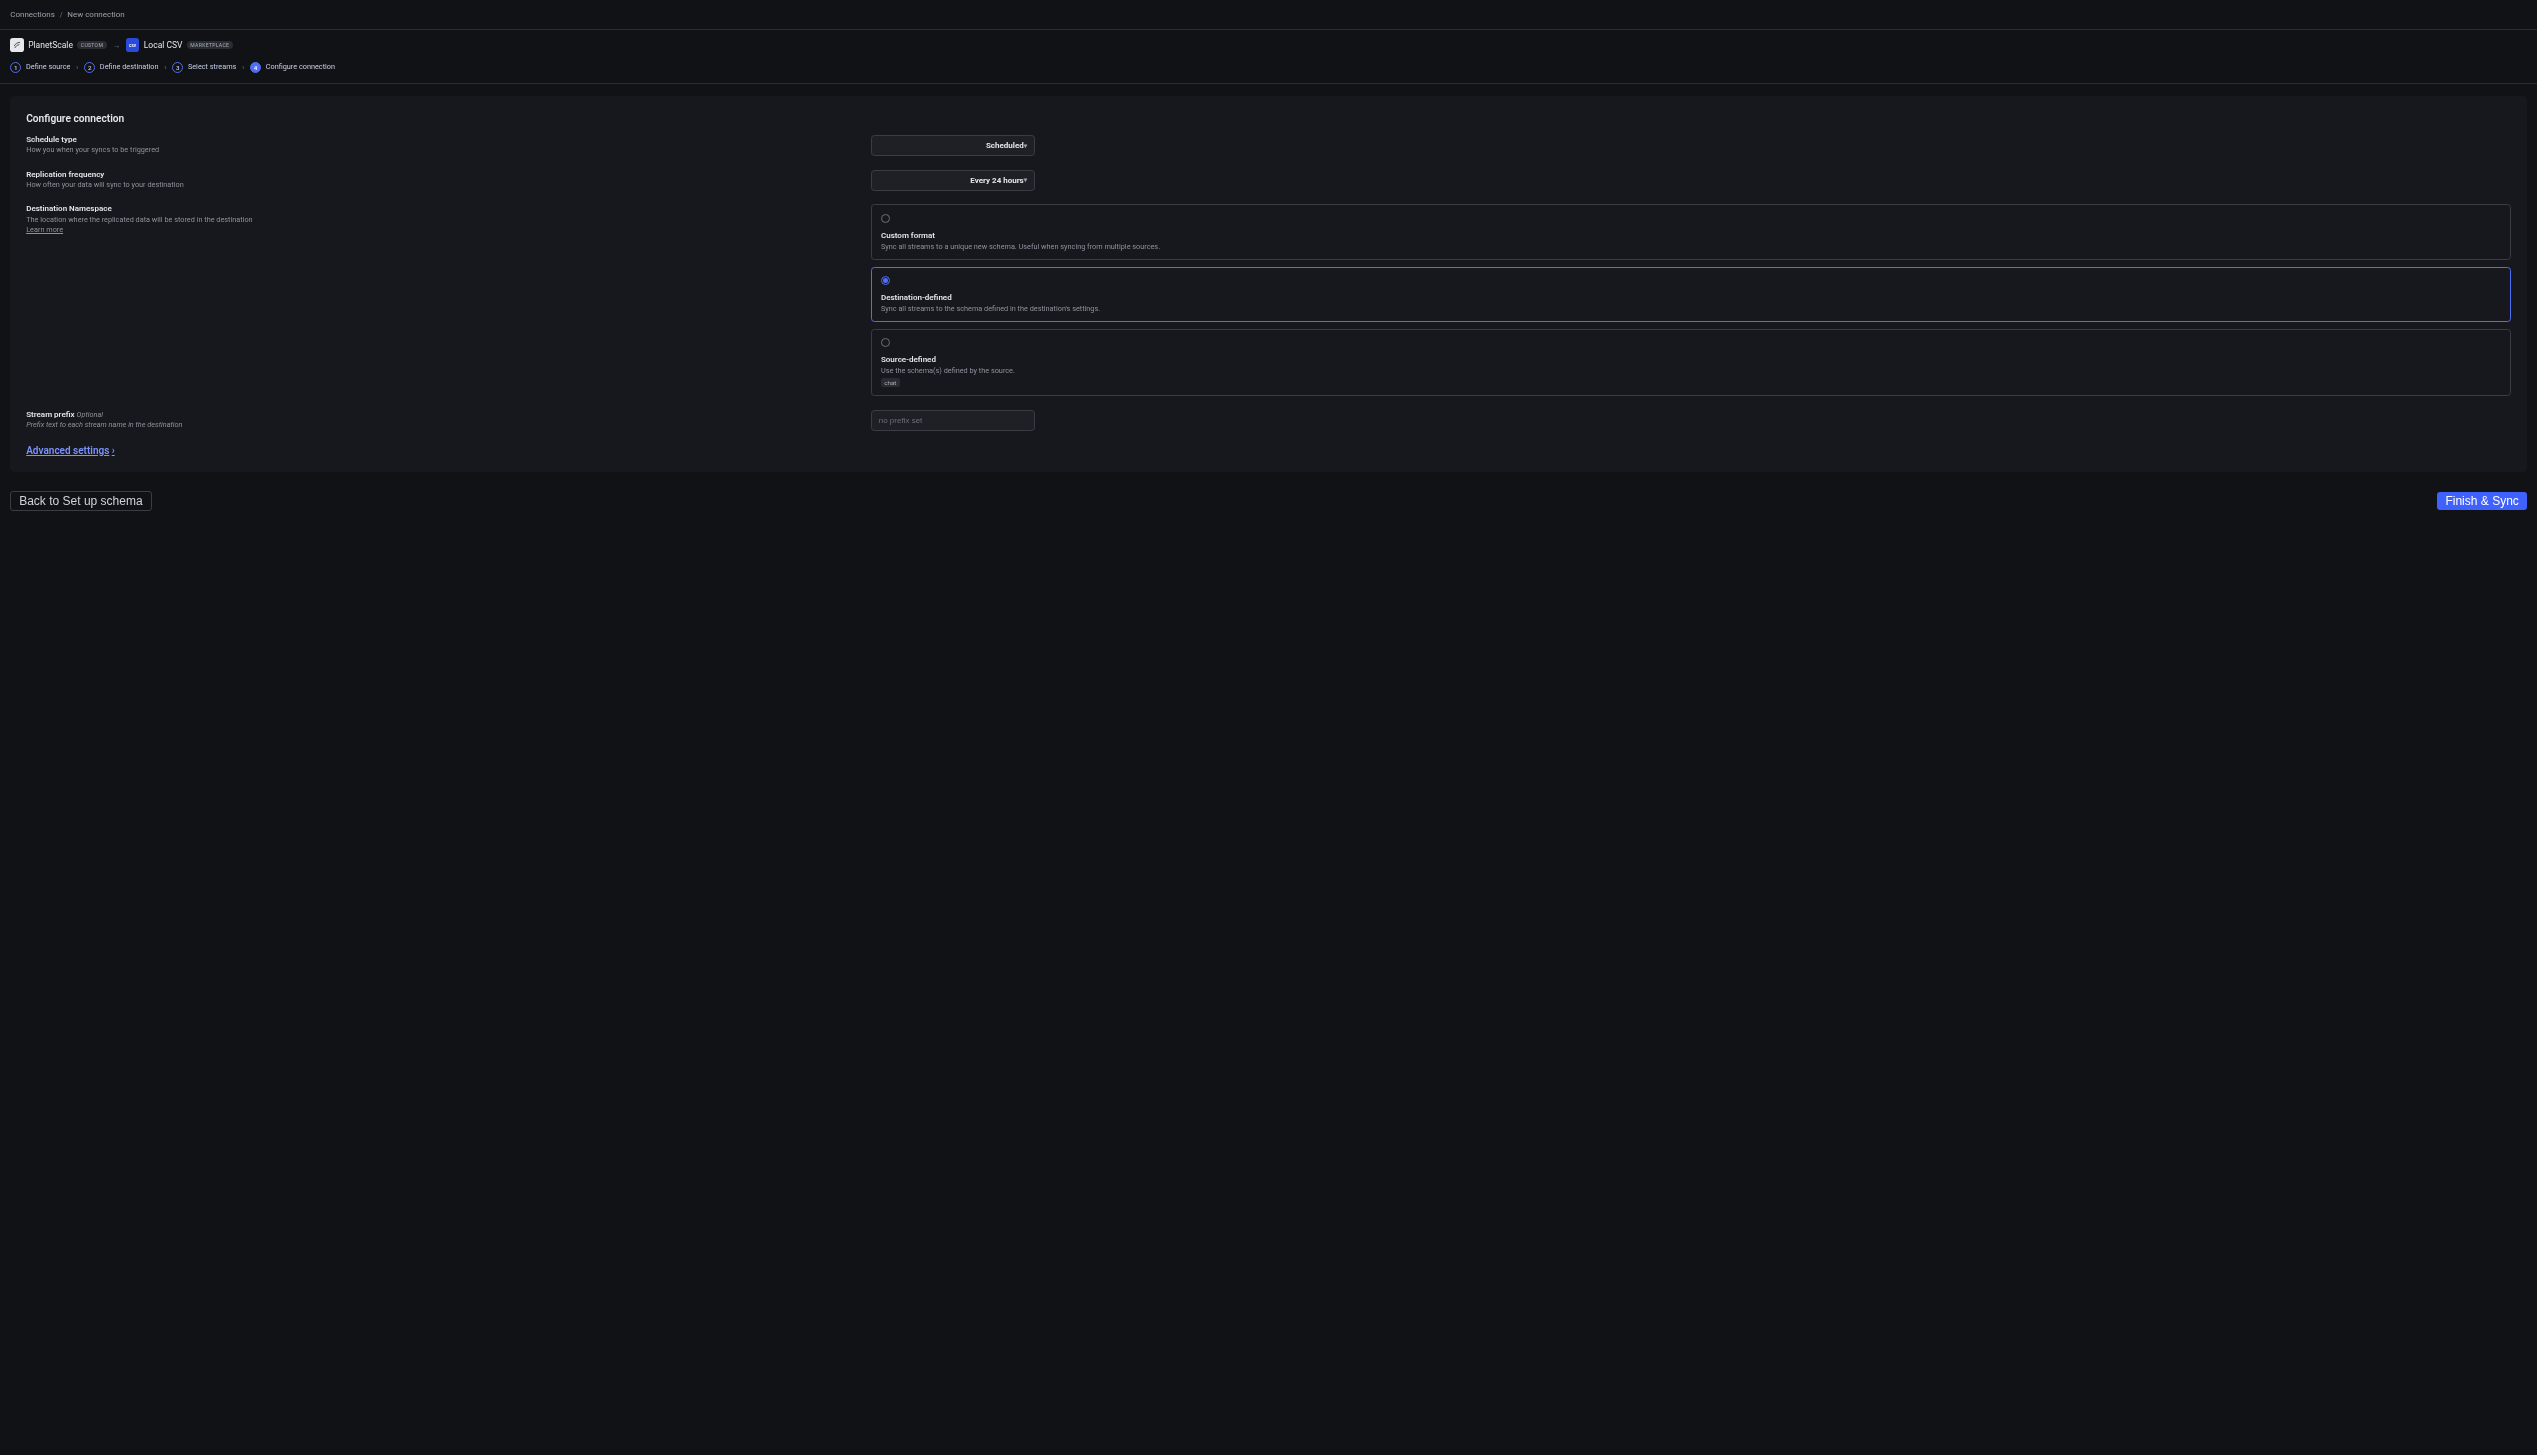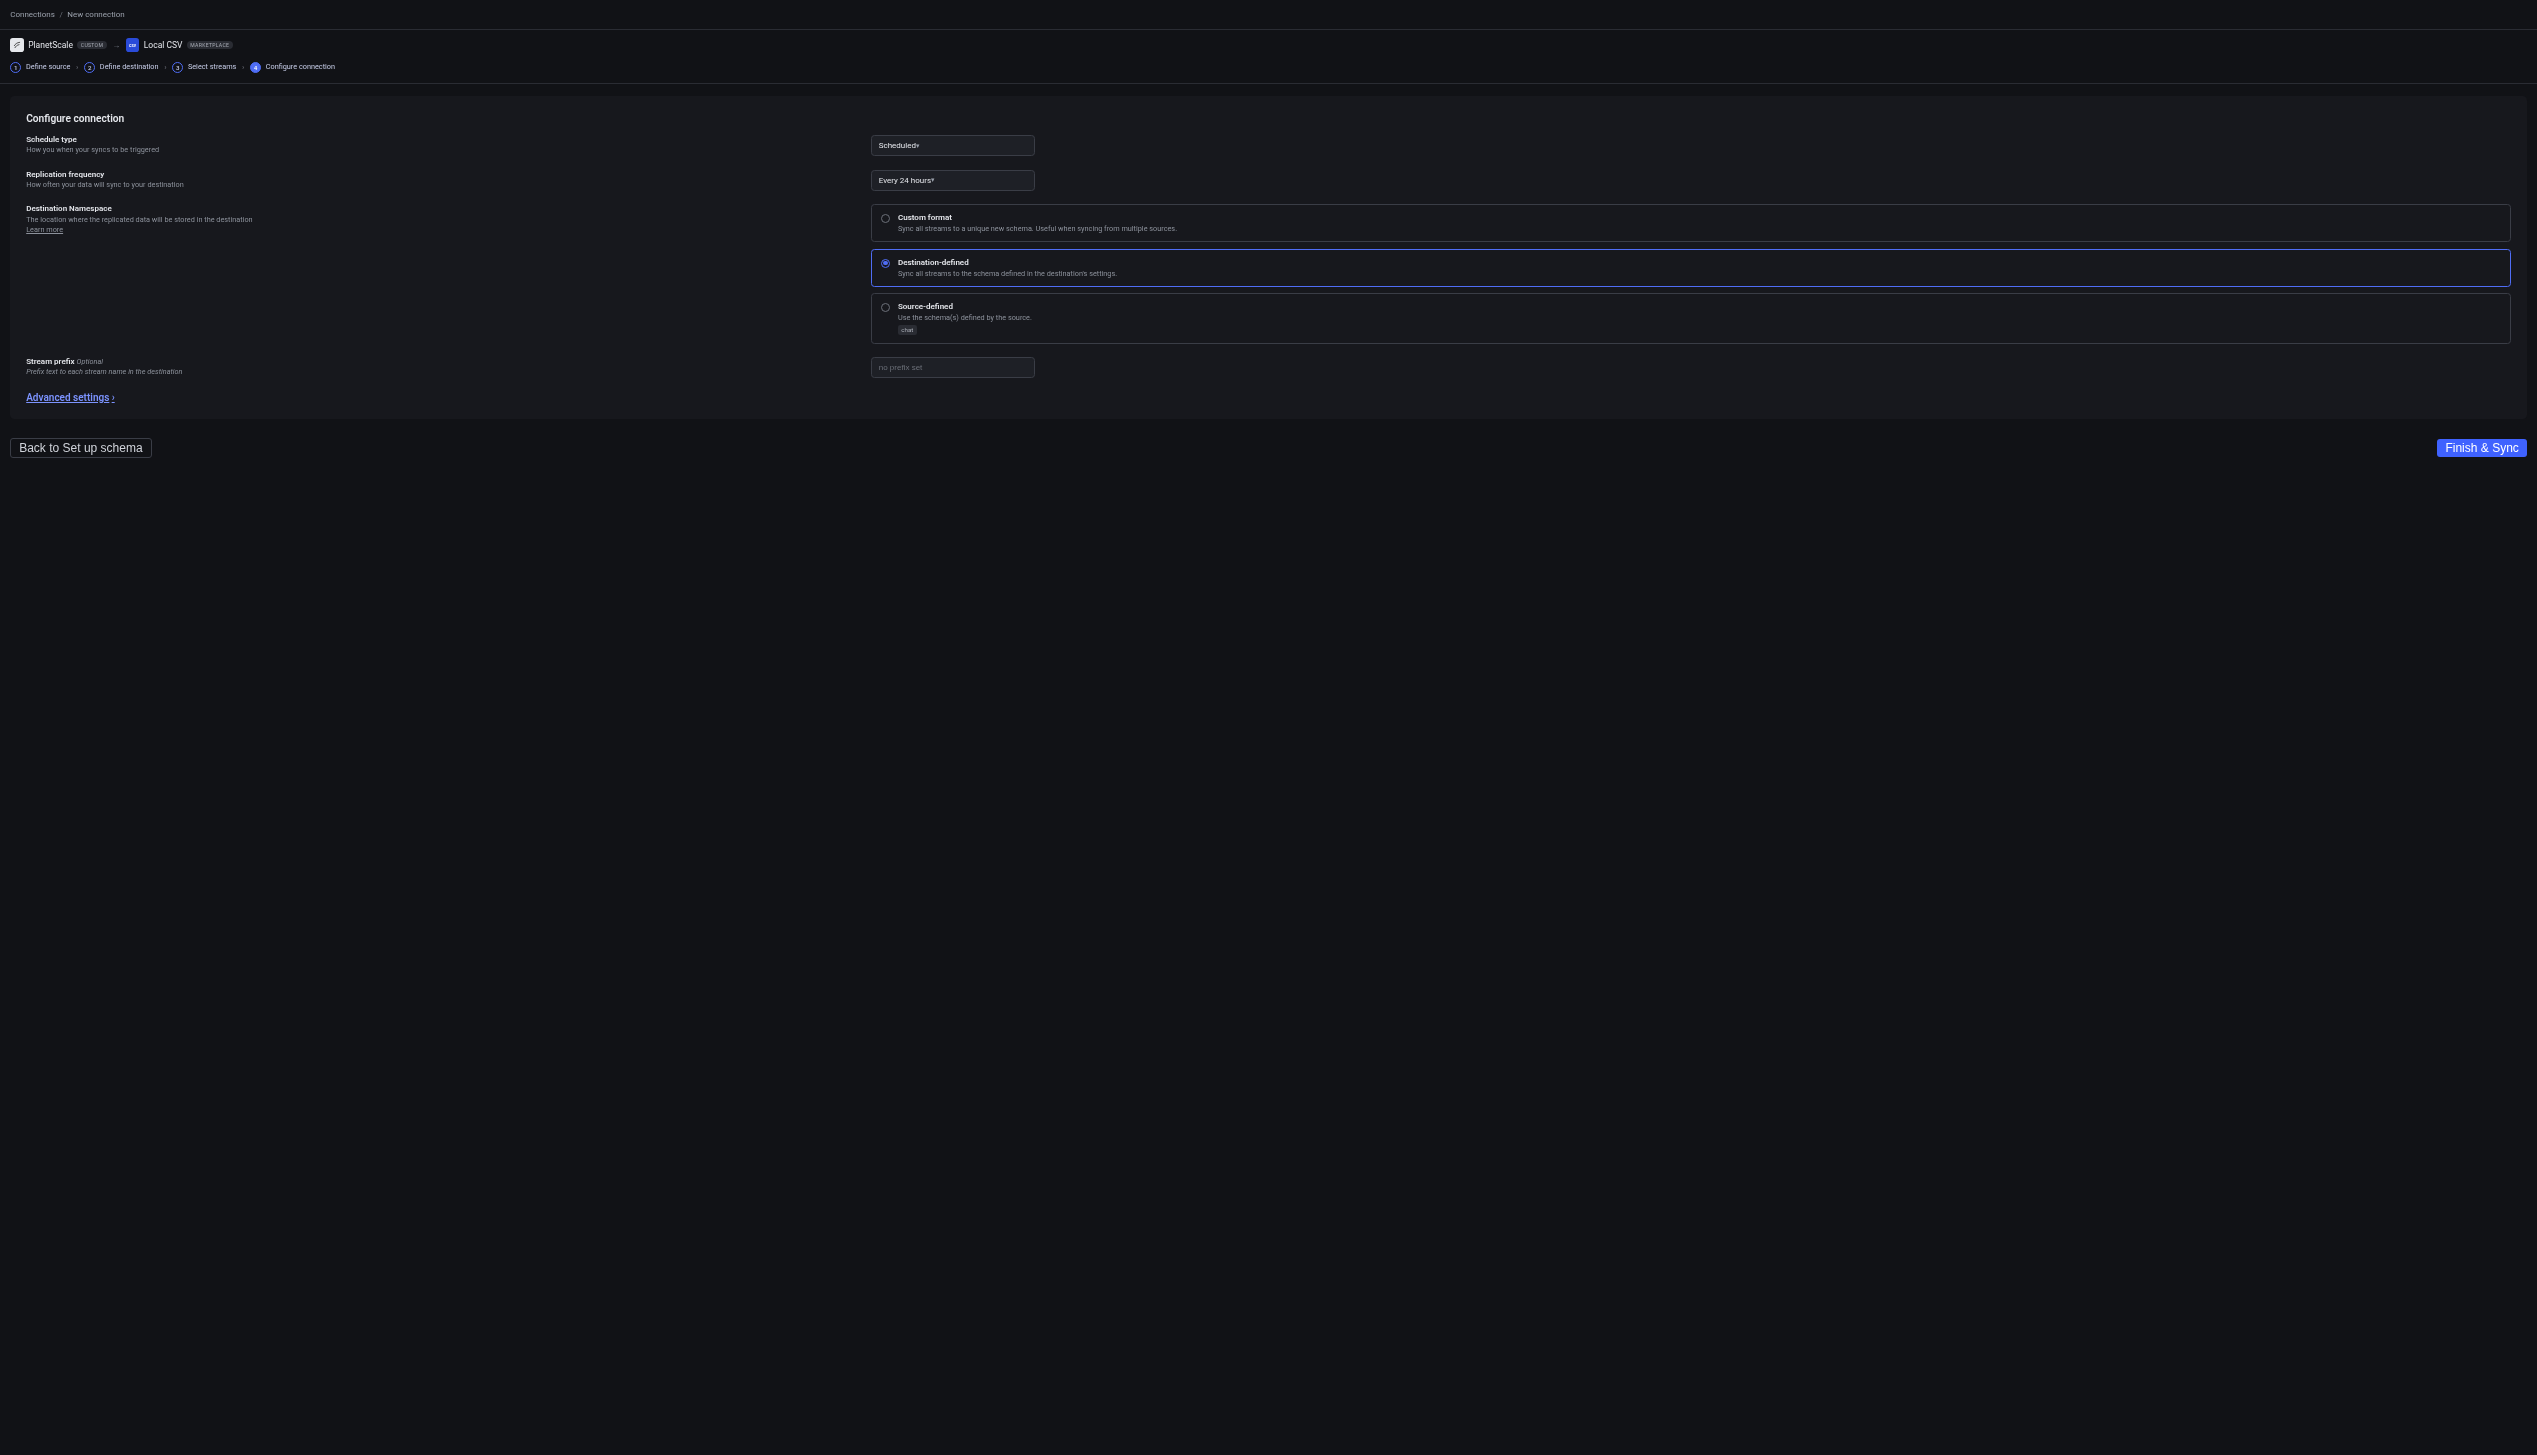--- a/index.html
+++ b/index.html
@@ -98,32 +98,34 @@
   .field-control-col { flex: 1; }
 
   .text-input, .select {
     width: 164px; max-width: 100%;
     background: #1e2026; border: 0.6px solid #3a3d46; color: #e4e6eb;
     border-radius: 3.4px; padding: 5.1px 6.8px; font-size: 8px;
     outline: none;
   }
   .text-input::placeholder { color: #6b6f78; }
   .select {
-    display: flex; justify-content: flex-start; align-items: center;
+    display: flex; justify-content: flex-end; align-items: center;
     cursor: pointer;
+    font-weight: bold;
   }
   .select .chev { color: #9aa0ab; font-size: 6.8px; }
 
   
   .radio-group { display: flex; flex-direction: column; gap: 6.8px; }
   .radio-card {
     border: 0.6px solid #3a3d46; border-radius: 3.4px;
     padding: 8px 9px; display: flex; gap: 8px;
     align-items: flex-start; cursor: pointer;
     background: #17181d;
+    flex-direction: column;
   }
   .radio-card.selected { border-color: #4f6df5; }
   .radio-dot-outer {
     width: 9px; height: 9px; border-radius: 50%;
     border: 0.8px solid #6b6f78; margin-top: 0.6px;
     display: inline-flex; align-items: center; justify-content: center;
     flex-shrink: 0;
   }
   .radio-card.selected .radio-dot-outer { border-color: #4f6df5; }
   .radio-dot-inner {

